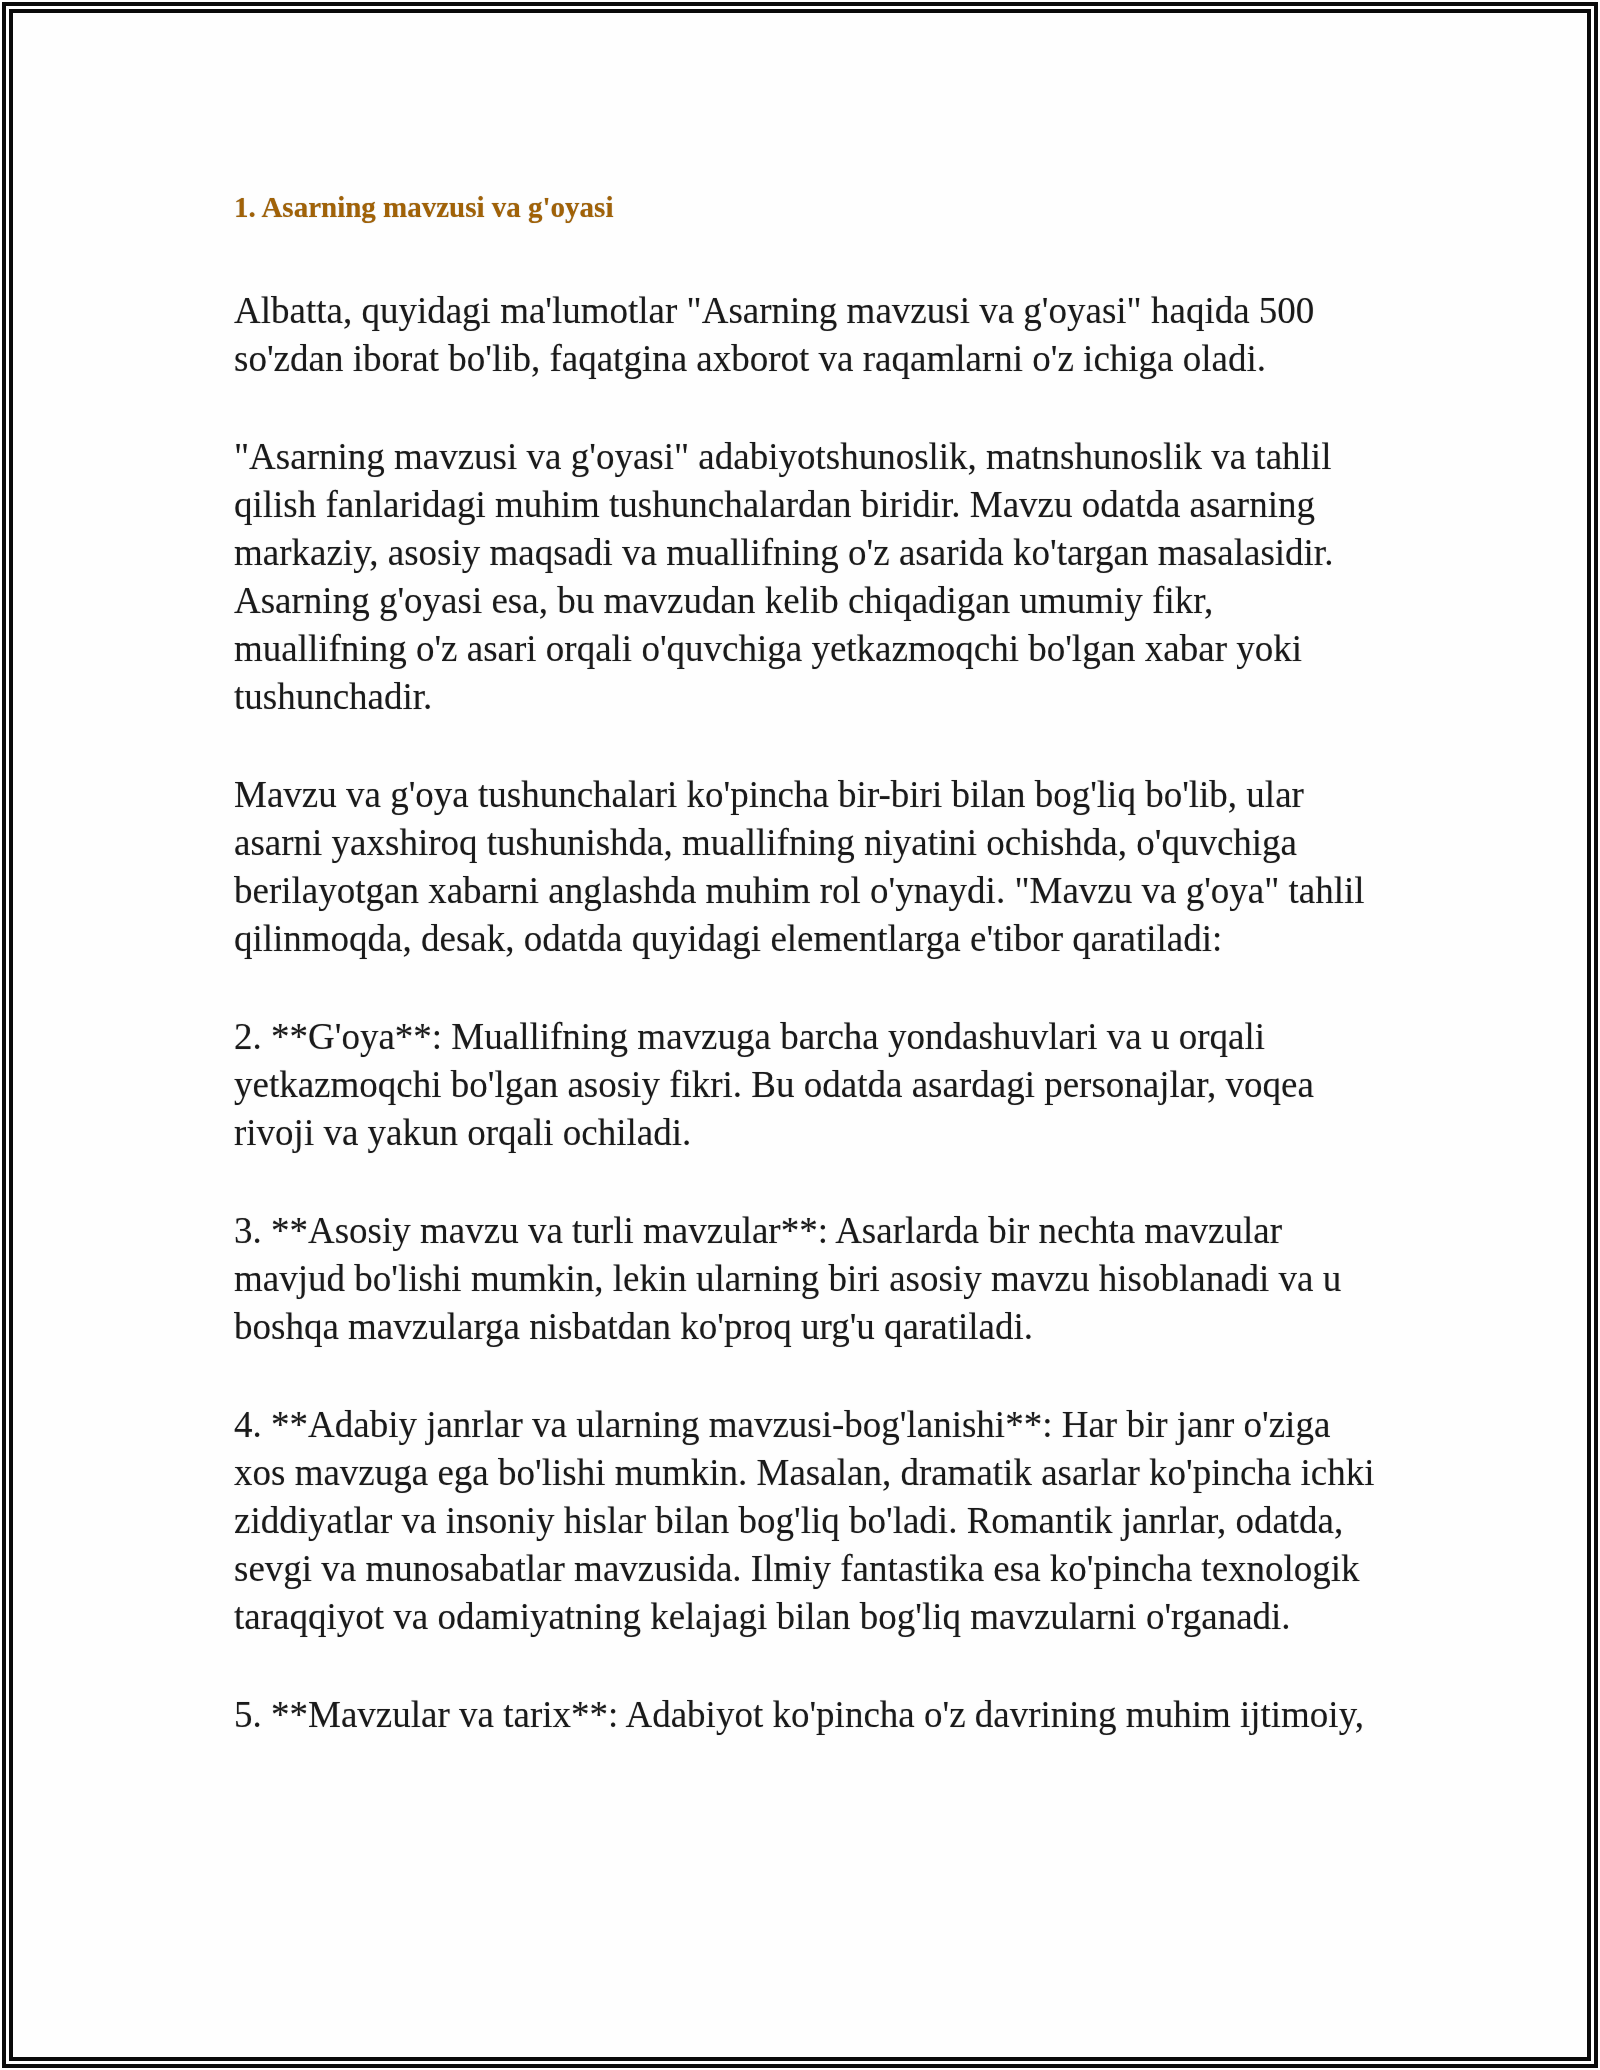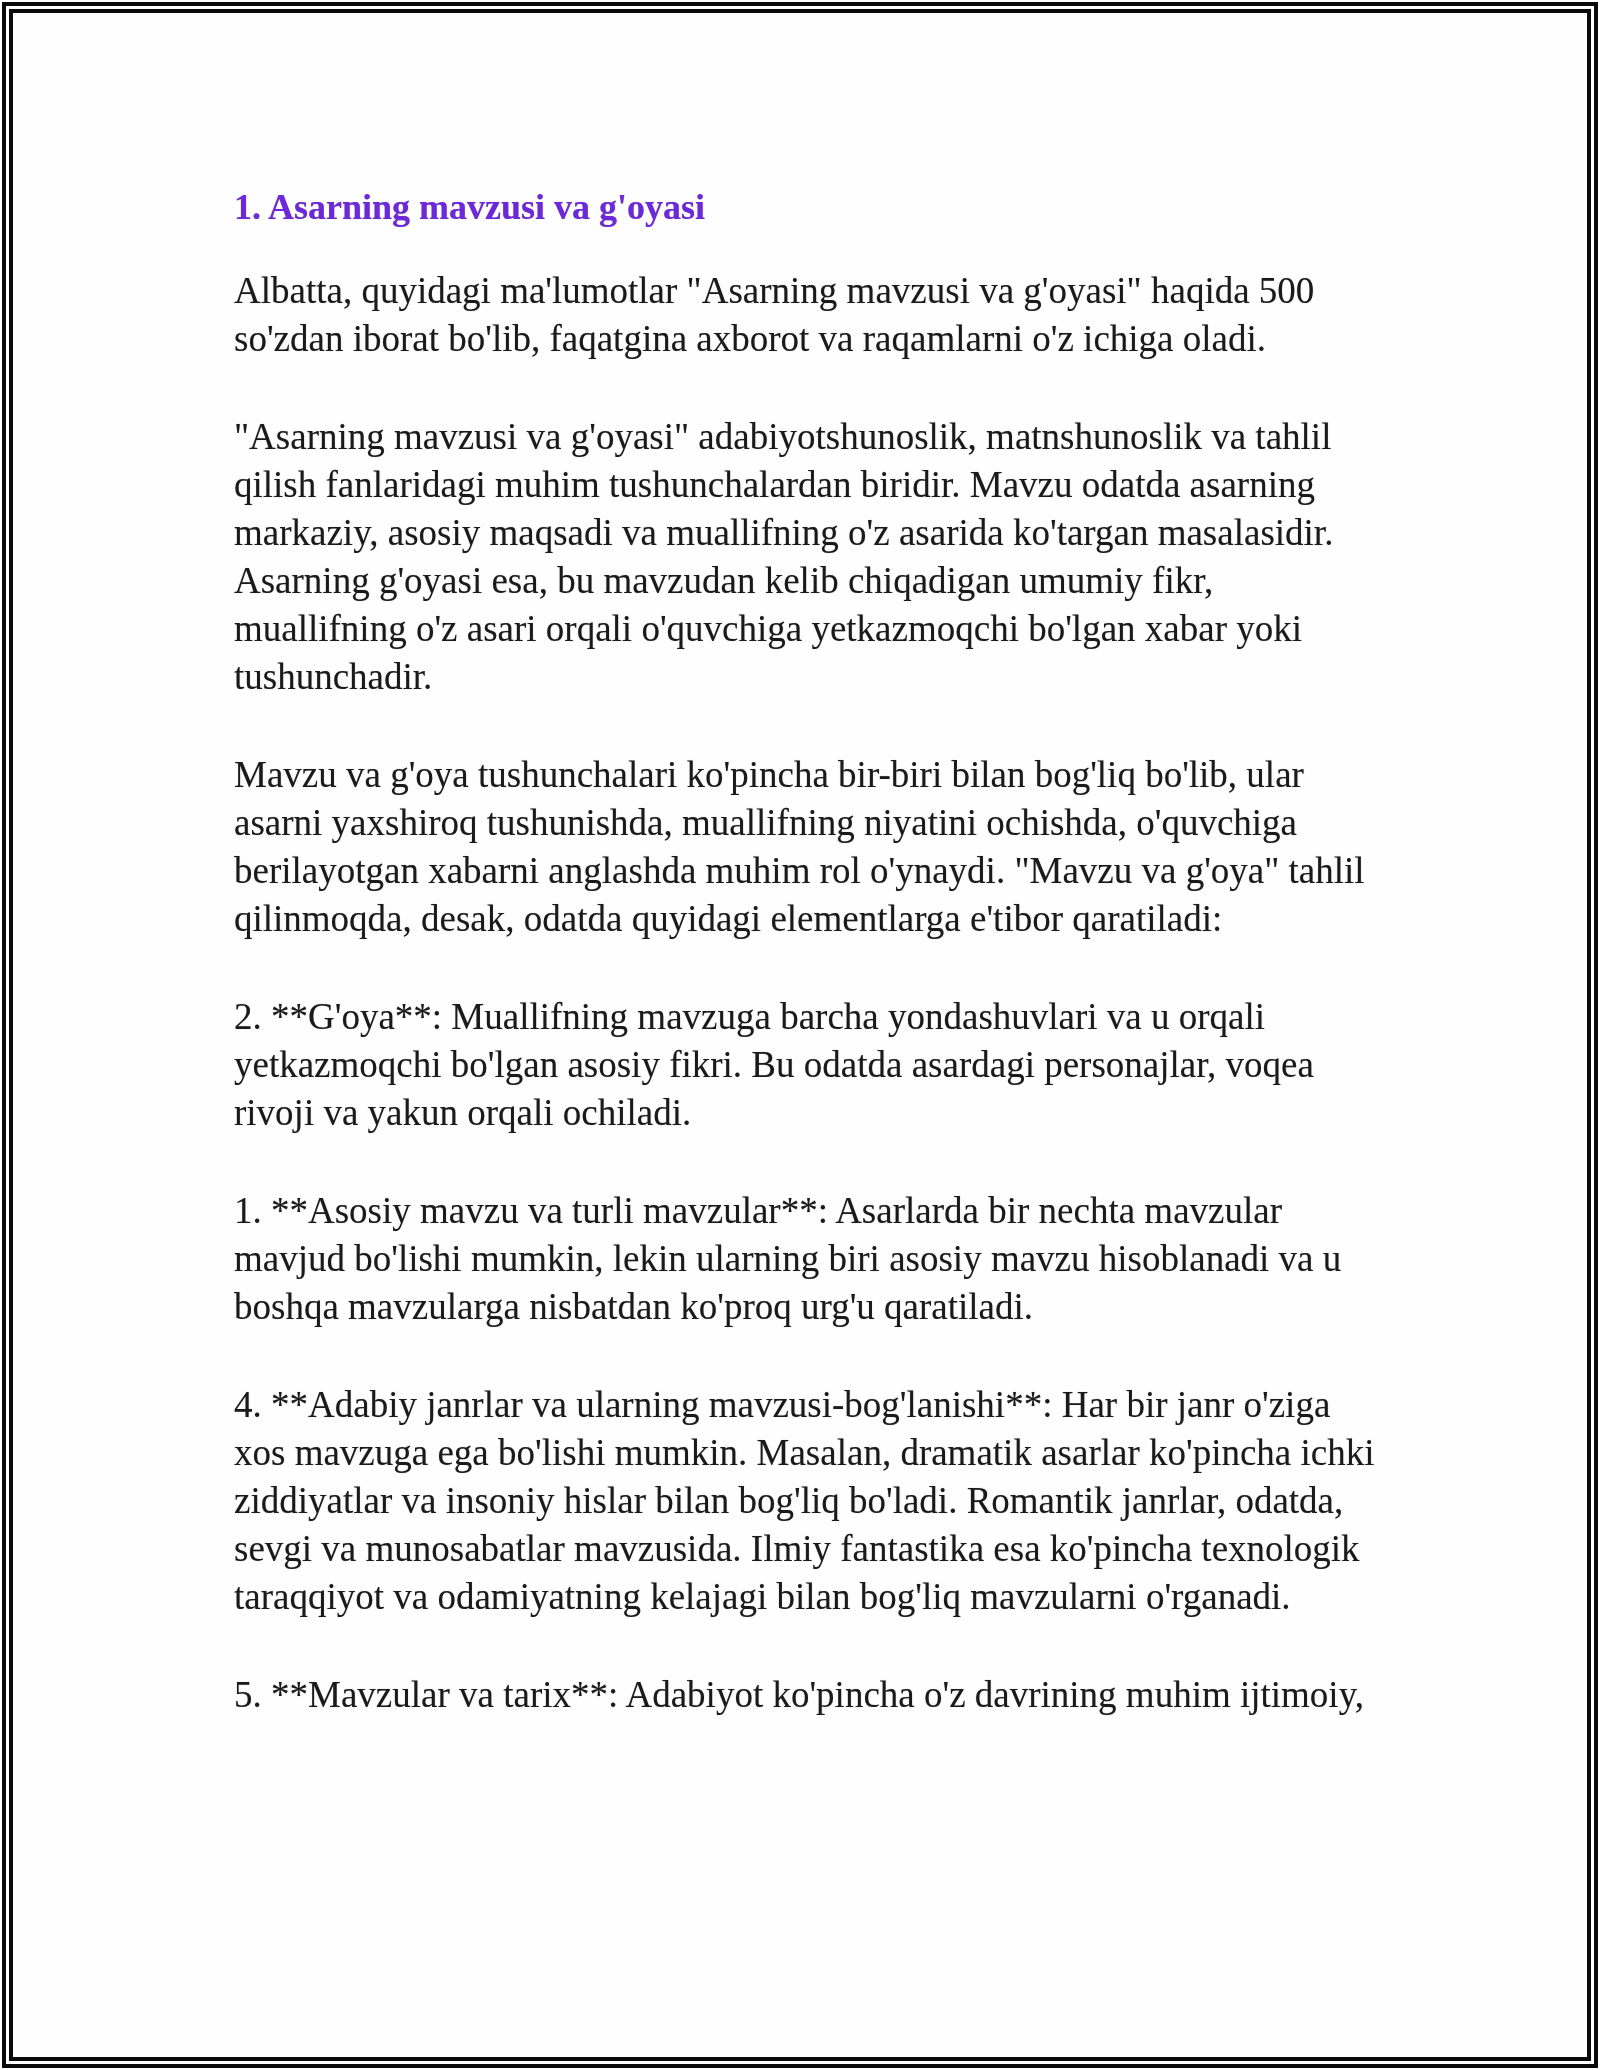--- a/index.html
+++ b/index.html
@@ -30,25 +30,25 @@
   
   .content {
     position: absolute;
     left: 234px;
     top: 179px;
     width: 1180px;
     color: #1a1a1a;
     text-shadow: 0 0 1px rgba(30, 30, 30, 0.35);
   }
   .page-title {
-    font-size: 36px;
+    font-size: 29px;
     line-height: 56px;
     font-weight: bold;
-    color: #6d28d9;
-    margin: 0 0 32px 0;
+    color: #a16207;
+    margin: 0 0 52px 0;
   }
   .para {
     font-size: 37px;
     line-height: 48px;
     margin: 0 0 50px 0;
     white-space: pre-line; 
   }
 </style>
 </head>
 <body>
@@ -74,21 +74,21 @@
     <p class="para">Mavzu va g'oya tushunchalari ko'pincha bir-biri bilan bog'liq bo'lib, ular
 asarni yaxshiroq tushunishda, muallifning niyatini ochishda, o'quvchiga
 berilayotgan xabarni anglashda muhim rol o'ynaydi. "Mavzu va g'oya" tahlil
 qilinmoqda, desak, odatda quyidagi elementlarga e'tibor qaratiladi:</p>
 
 
     <p class="para">2. **G'oya**: Muallifning mavzuga barcha yondashuvlari va u orqali
 yetkazmoqchi bo'lgan asosiy fikri. Bu odatda asardagi personajlar, voqea
 rivoji va yakun orqali ochiladi.</p>
 
-    <p class="para">1. **Asosiy mavzu va turli mavzular**: Asarlarda bir nechta mavzular
+    <p class="para">3. **Asosiy mavzu va turli mavzular**: Asarlarda bir nechta mavzular
 mavjud bo'lishi mumkin, lekin ularning biri asosiy mavzu hisoblanadi va u
 boshqa mavzularga nisbatdan ko'proq urg'u qaratiladi.</p>
 
     <p class="para">4. **Adabiy janrlar va ularning mavzusi-bog'lanishi**: Har bir janr o'ziga
 xos mavzuga ega bo'lishi mumkin. Masalan, dramatik asarlar ko'pincha ichki
 ziddiyatlar va insoniy hislar bilan bog'liq bo'ladi. Romantik janrlar, odatda,
 sevgi va munosabatlar mavzusida. Ilmiy fantastika esa ko'pincha texnologik
 taraqqiyot va odamiyatning kelajagi bilan bog'liq mavzularni o'rganadi.</p>
 
     <p class="para">5. **Mavzular va tarix**: Adabiyot ko'pincha o'z davrining muhim ijtimoiy,</p>

